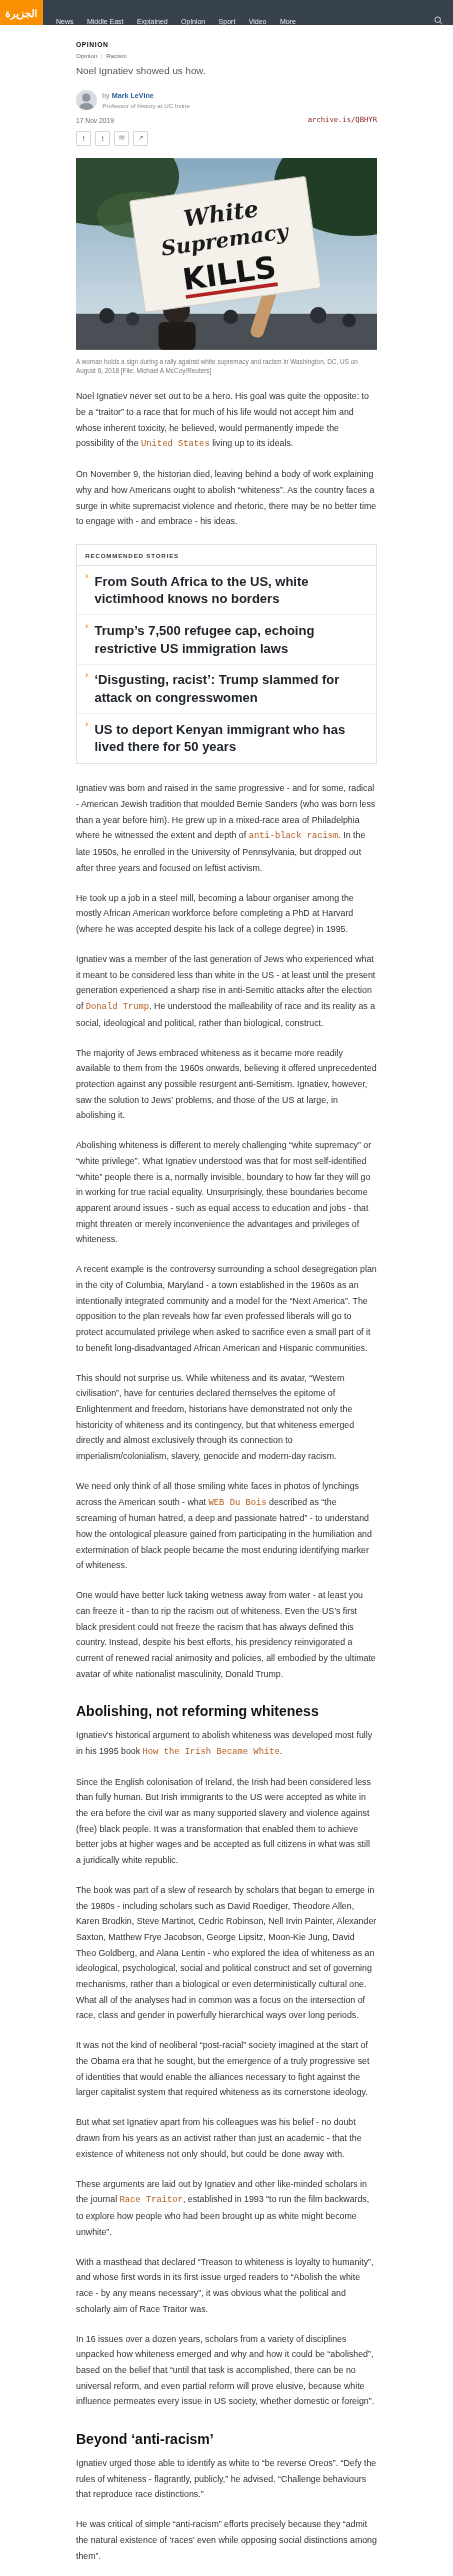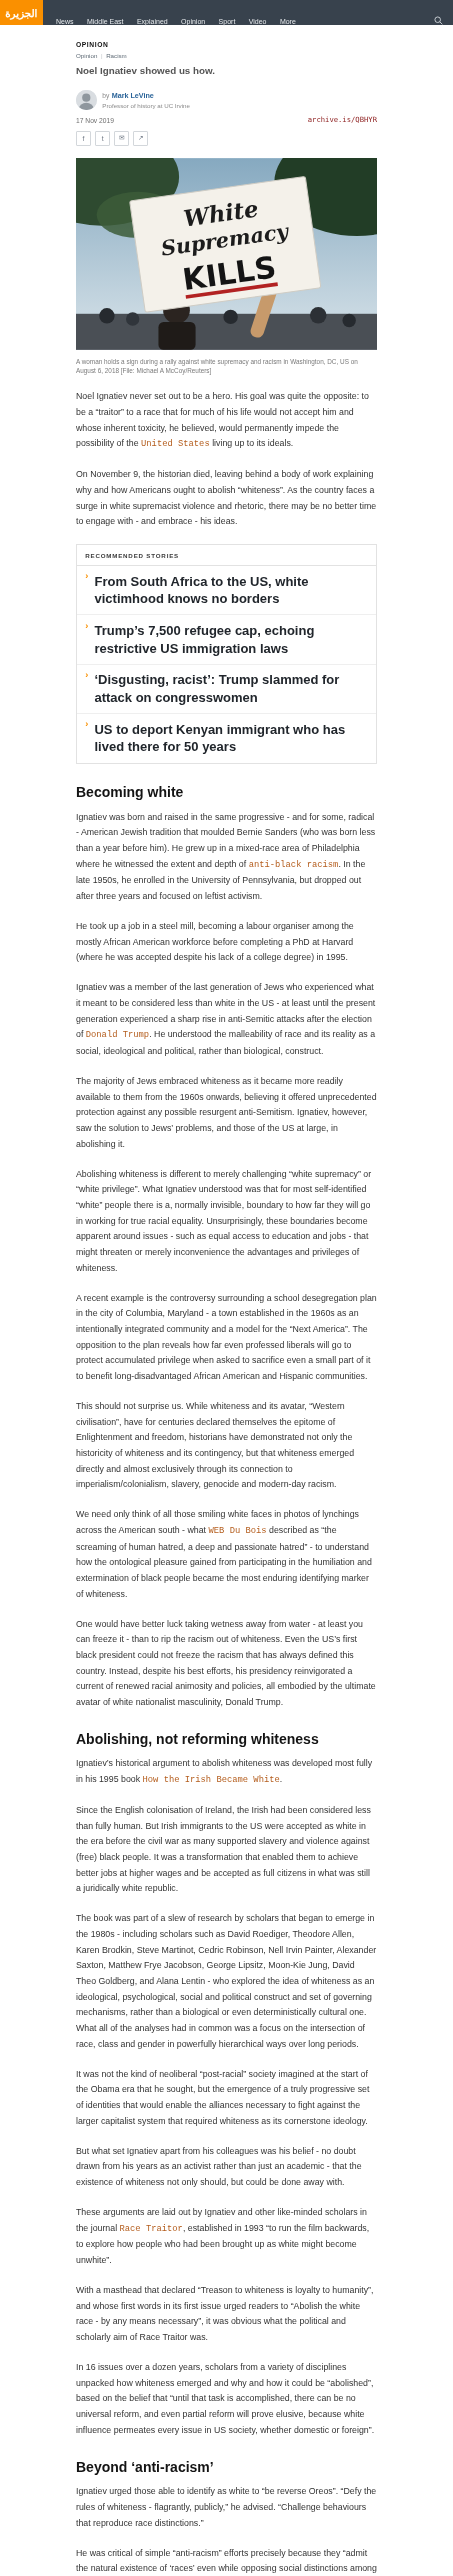--- a/index.html
+++ b/index.html
@@ -17,21 +17,21 @@
   .search-btn { cursor: pointer; display: flex; align-items: center; }
 
   
   .container { width: 301px; margin: 0 auto; padding-top: 15.5px; position: relative; }
   .kicker { font-size: 6.7px; font-weight: bold; letter-spacing: 0.6px; color: #111; }
   .breadcrumb { margin-top: 4.1px; font-size: 6.2px; color: #8a8f94; }
   .breadcrumb a { color: #5f6b76; text-decoration: none; cursor: pointer; }
   .breadcrumb .sep { margin: 0 3.6px; color: #c3c7cb; }
   h1.title { font-size: 21.6px; line-height: 1.14; font-weight: 700; color: #121212; margin: 8.2px 0 3.1px; }
   .watermark { position: absolute; right: 0; top: 90px; font-family: "DejaVu Sans Mono", monospace; font-size: 7.2px; color: #8b1a1a; cursor: pointer; }
-  .subtitle { font-size: 9.8px; color: #555; margin: 5.2px 0 12.4px; line-height: 1.4; font-weight: bold; }
+  .subtitle { font-size: 9.8px; color: #555; margin: 5.2px 0 12.4px; line-height: 1.4; }
 
   .byline { display: flex; align-items: center; gap: 5.7px; margin-bottom: 6.2px; }
   .avatar { width: 20.6px; height: 20.6px; border-radius: 50%; overflow: hidden; background: #d9dde1; display: inline-block; flex: 0 0 auto; }
   .by { font-size: 6.7px; color: #8a8a8a; }
   a.author { font-size: 7.2px; font-weight: bold; color: #2b6499; text-decoration: none; cursor: pointer; }
   .role { font-size: 6.2px; color: #8a8a8a; margin-top: 1.5px; }
   .date { font-size: 6.7px; color: #6e6e6e; margin: 3.1px 0 7.2px; }
   .share { display: flex; gap: 4.1px; margin-bottom: 12.4px; }
   .share-btn { width: 15px; height: 15px; border: 0.5px solid #d3d7db; border-radius: 1px; display: flex; align-items: center; justify-content: center; font-size: 6.7px; color: #6b7480; cursor: pointer; background: #fff; }
 
@@ -166,21 +166,20 @@
             <span class="rec-title">‘Disgusting, racist’: Trump slammed for attack on congresswomen</span>
           </div>
           <div class="rec-item">
             <span class="rec-arrow">›</span>
             <span class="rec-title">US to deport Kenyan immigrant who has lived there for 50 years</span>
           </div>
         </div>
     </aside>
 
     <div id="sections">
-        <h2>Becoming white</h2>
         <p>Ignatiev was born and raised in the same progressive - and for some, radical - American Jewish tradition that moulded Bernie Sanders (who was born less than a year before him). He grew up in a mixed-race area of Philadelphia where he witnessed the extent and depth of <a class="inline">anti-black racism</a>. In the late 1950s, he enrolled in the University of Pennsylvania, but dropped out after three years and focused on leftist activism.</p>
         <p>He took up a job in a steel mill, becoming a labour organiser among the mostly African American workforce before completing a PhD at Harvard (where he was accepted despite his lack of a college degree) in 1995.</p>
         <p>Ignatiev was a member of the last generation of Jews who experienced what it meant to be considered less than white in the US - at least until the present generation experienced a sharp rise in anti-Semitic attacks after the election of <a class="inline">Donald Trump</a>. He understood the malleability of race and its reality as a social, ideological and political, rather than biological, construct.</p>
         <p>The majority of Jews embraced whiteness as it became more readily available to them from the 1960s onwards, believing it offered unprecedented protection against any possible resurgent anti-Semitism. Ignatiev, however, saw the solution to Jews’ problems, and those of the US at large, in abolishing it.</p>
         <p>Abolishing whiteness is different to merely challenging “white supremacy” or “white privilege”. What Ignatiev understood was that for most self-identified “white” people there is a, normally invisible, boundary to how far they will go in working for true racial equality. Unsurprisingly, these boundaries become apparent around issues - such as equal access to education and jobs - that might threaten or merely inconvenience the advantages and privileges of whiteness.</p>
         <p>A recent example is the controversy surrounding a school desegregation plan in the city of Columbia, Maryland - a town established in the 1960s as an intentionally integrated community and a model for the “Next America”. The opposition to the plan reveals how far even professed liberals will go to protect accumulated privilege when asked to sacrifice even a small part of it to benefit long-disadvantaged African American and Hispanic communities.</p>
         <p>This should not surprise us. While whiteness and its avatar, “Western civilisation”, have for centuries declared themselves the epitome of Enlightenment and freedom, historians have demonstrated not only the historicity of whiteness and its contingency, but that whiteness emerged directly and almost exclusively through its connection to imperialism/colonialism, slavery, genocide and modern-day racism.</p>
         <p>We need only think of all those smiling white faces in photos of lynchings across the American south - what <a class="inline">WEB Du Bois</a> described as “the screaming of human hatred, a deep and passionate hatred” - to understand how the ontological pleasure gained from participating in the humiliation and extermination of black people became the most enduring identifying marker of whiteness.</p>
         <p>One would have better luck taking wetness away from water - at least you can freeze it - than to rip the racism out of whiteness. Even the US’s first black president could not freeze the racism that has always defined this country. Instead, despite his best efforts, his presidency reinvigorated a current of renewed racial animosity and policies, all embodied by the ultimate avatar of white nationalist masculinity, Donald Trump.</p>
         <h2>Abolishing, not reforming whiteness</h2>

